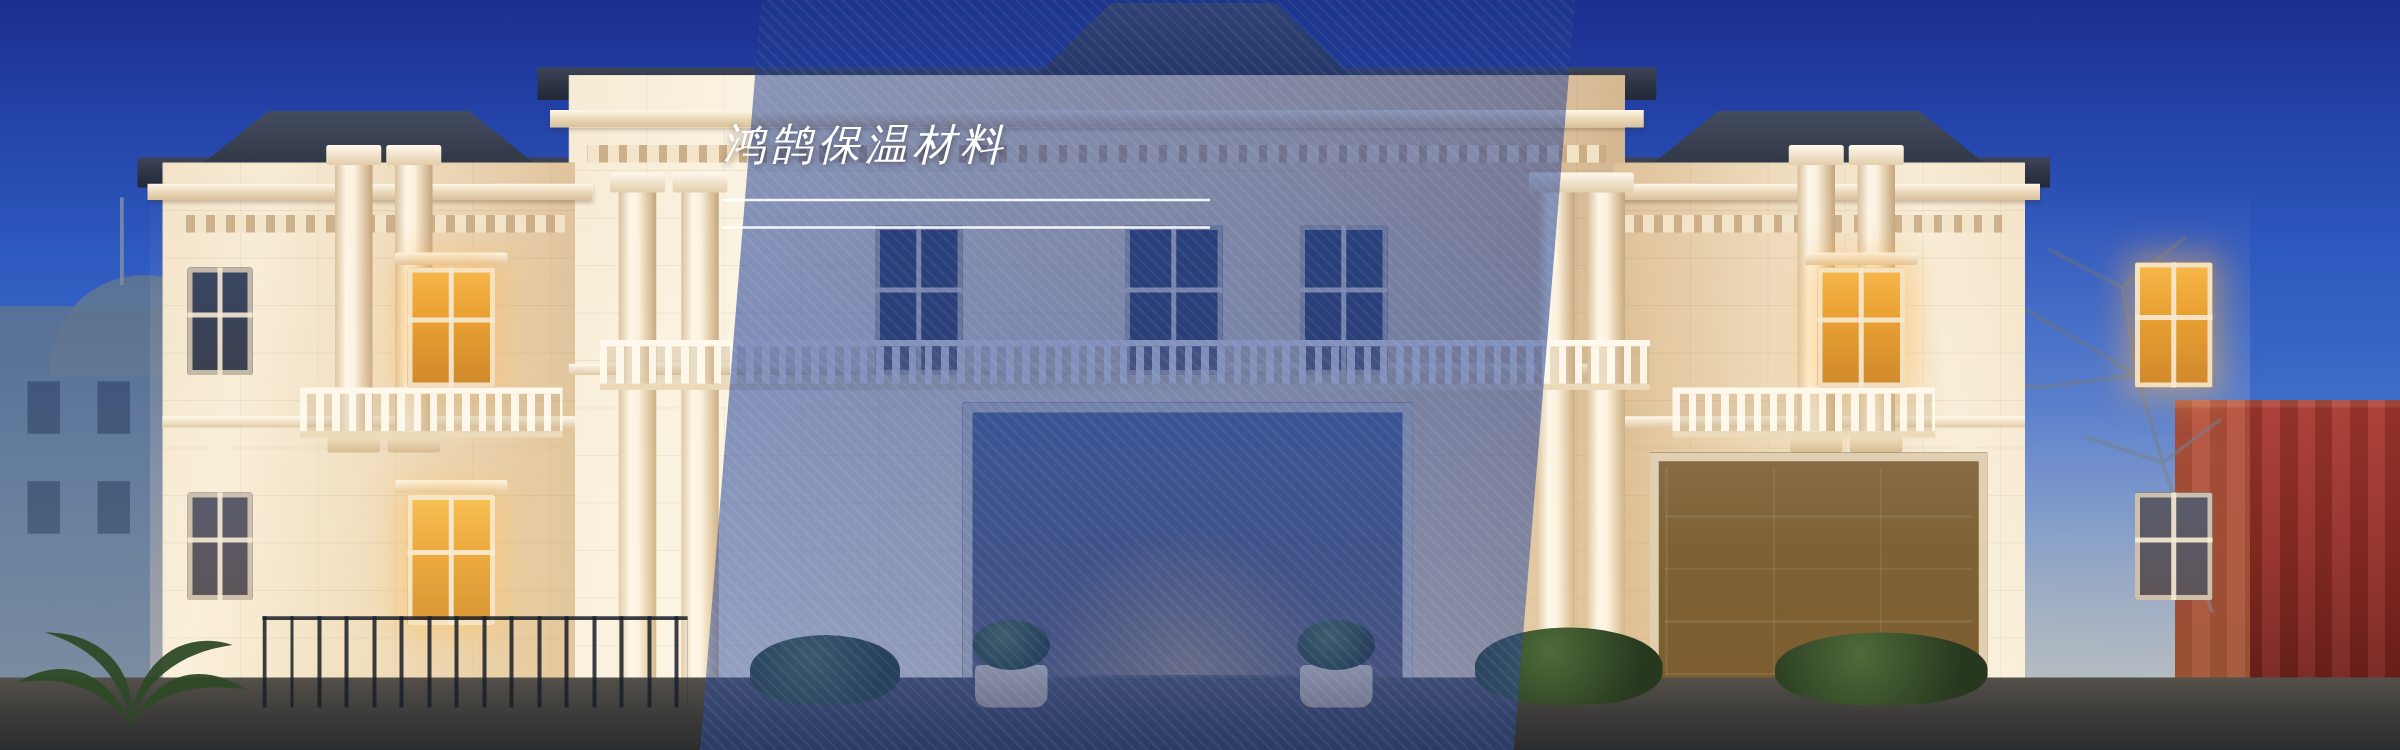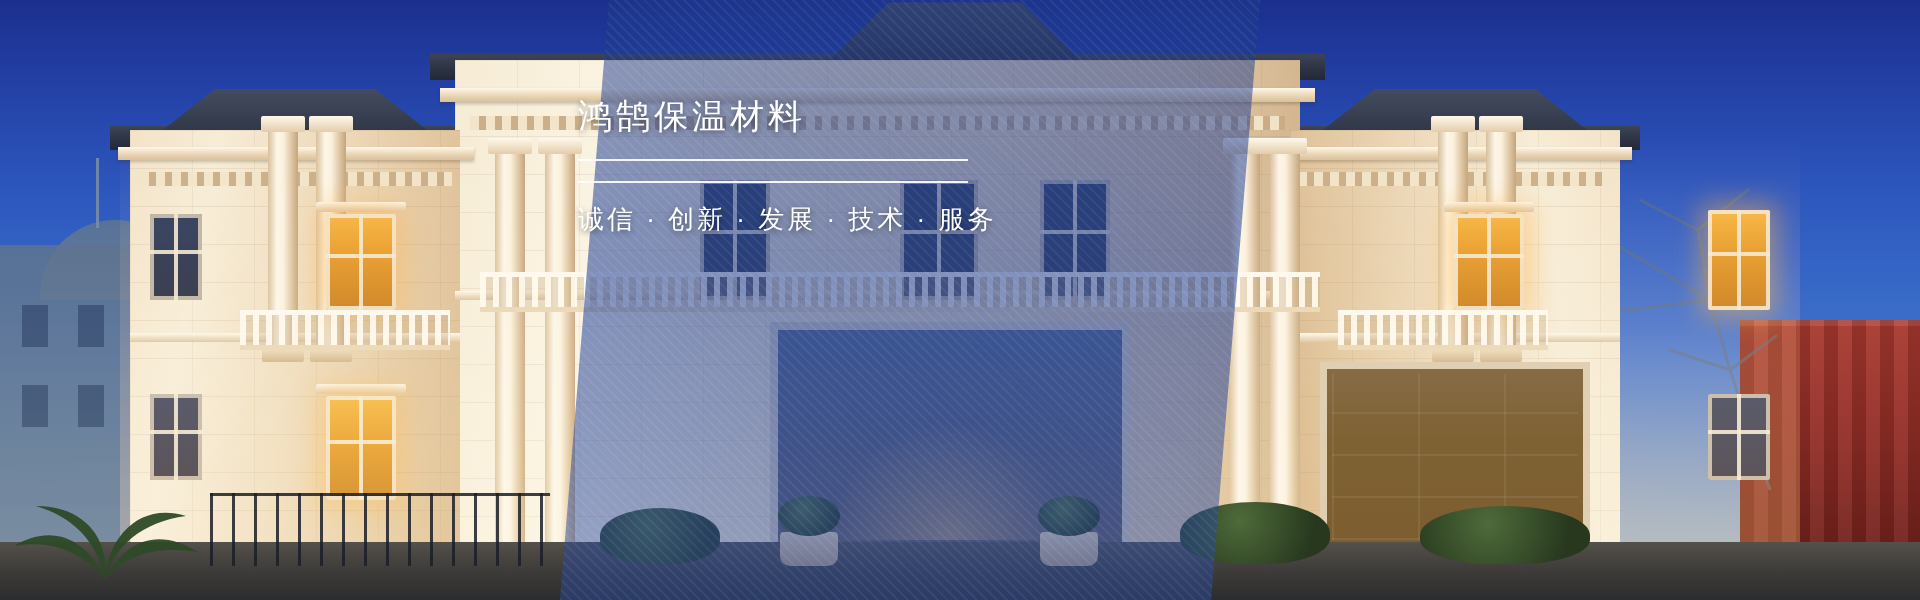--- a/index.html
+++ b/index.html
@@ -252,20 +252,21 @@
     position:absolute;top:0;bottom:0;left:560px;width:700px;
     background:repeating-linear-gradient(45deg, rgba(255,255,255,.055) 0 2px, rgba(255,255,255,0) 2px 7px);
     clip-path:polygon(7% 0%, 100% 0%, 93% 100%, 0% 100%);
     pointer-events:none;
   }
 
   
   .content{
     position:absolute;left:578px;top:96px;width:430px;
     z-index:5;
+    font-style:italic;
   }
   .brand{
     color:#ffffff;
     font-size:34px;
     letter-spacing:4px;
     line-height:1.2;
     text-shadow:0 2px 6px rgba(0,0,0,.45);
     white-space:nowrap;
   }
   .rule{
@@ -460,16 +461,15 @@
     </g>
   </svg>
 
   <div class="overlay"></div>
   <div class="overlay-hatch"></div>
 
   <div class="content">
     <div class="brand">鸿鹄保温材料</div>
     <div class="rule"></div>
     <div class="rule bottom"></div>
-    <div class="tagline">诚信 · 创新 · 发展 · 技术 · 服务</div>
   </div>
 
 </div>
 
 </body></html>

